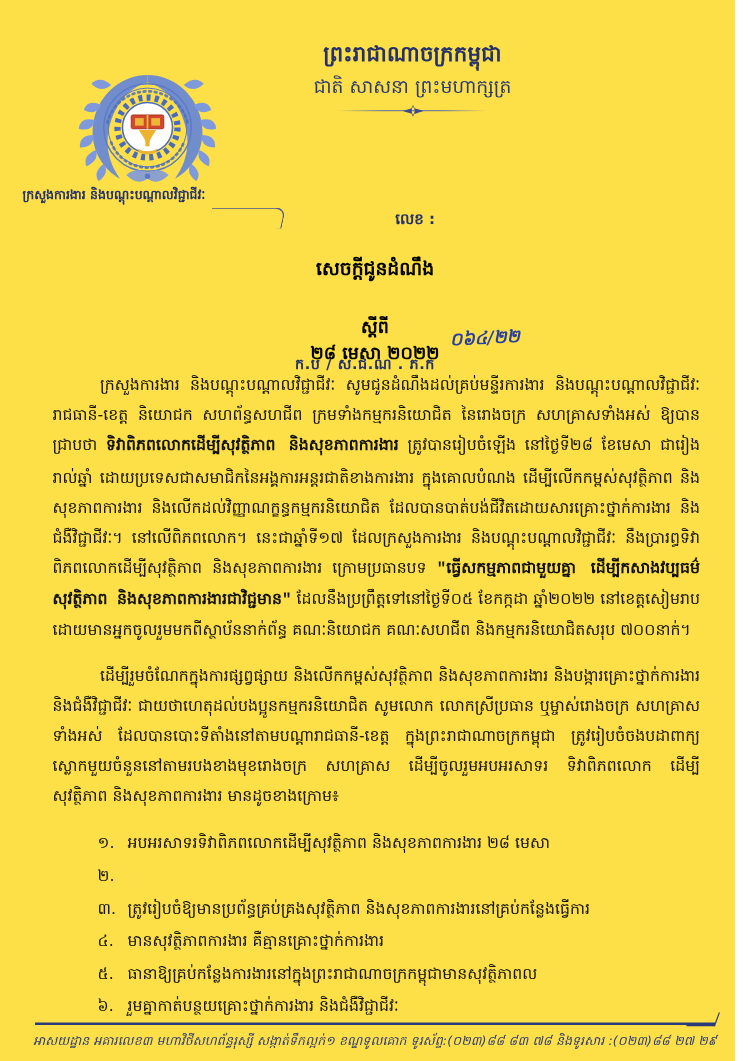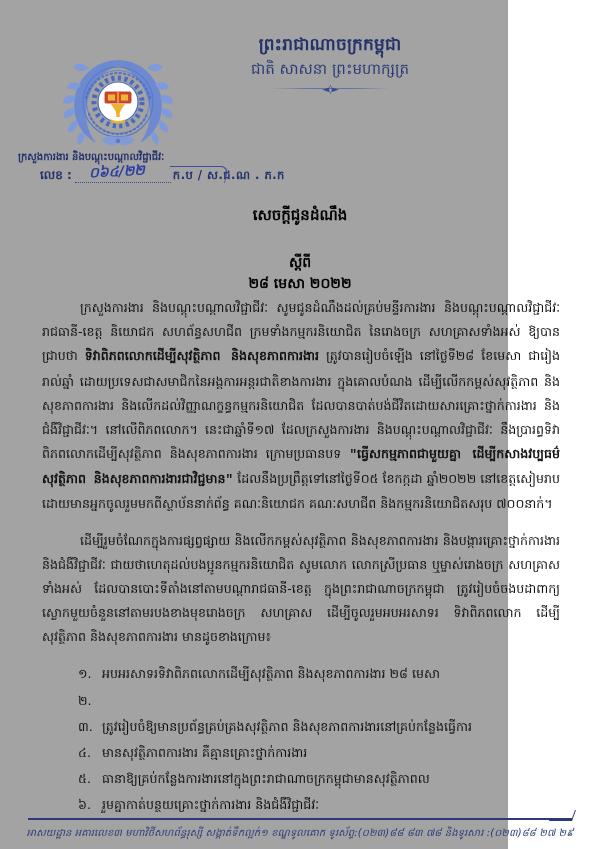--- a/index.html
+++ b/index.html
@@ -9,23 +9,23 @@
   }
   body {
     width: 600px;
     height: 849px;
     position: relative;
     font-family: "DejaVu Sans", "Liberation Sans", sans-serif;
     overflow: hidden;
   }
   .page {
     position: relative;
-    width: 508px;
+    width: 588px;
     height: 849px;
-    background: #a3a3a3;
+    background: #fde047;
     box-sizing: border-box;
   }
 
   
   .header {
     position: relative;
     height: 140px;
   }
   .emblem {
     position: absolute;
@@ -94,20 +94,21 @@
     line-height: 1.3;
   }
   .ref-row {
     display: flex;
     align-items: flex-end;
     margin-top: 4px;
     padding-left: 22px;
     font-size: 12px;
     color: #24316b;
     font-weight: bold;
+    flex-direction: column;
   }
   .ref-label { white-space: nowrap; }
   .ref-dots {
     flex: 0 0 96px;
     border-bottom: 1.2px dotted #3a4a8c;
     height: 11px;
     margin: 0 2px 2px 3px;
     position: relative;
   }
   .ref-handwritten {

